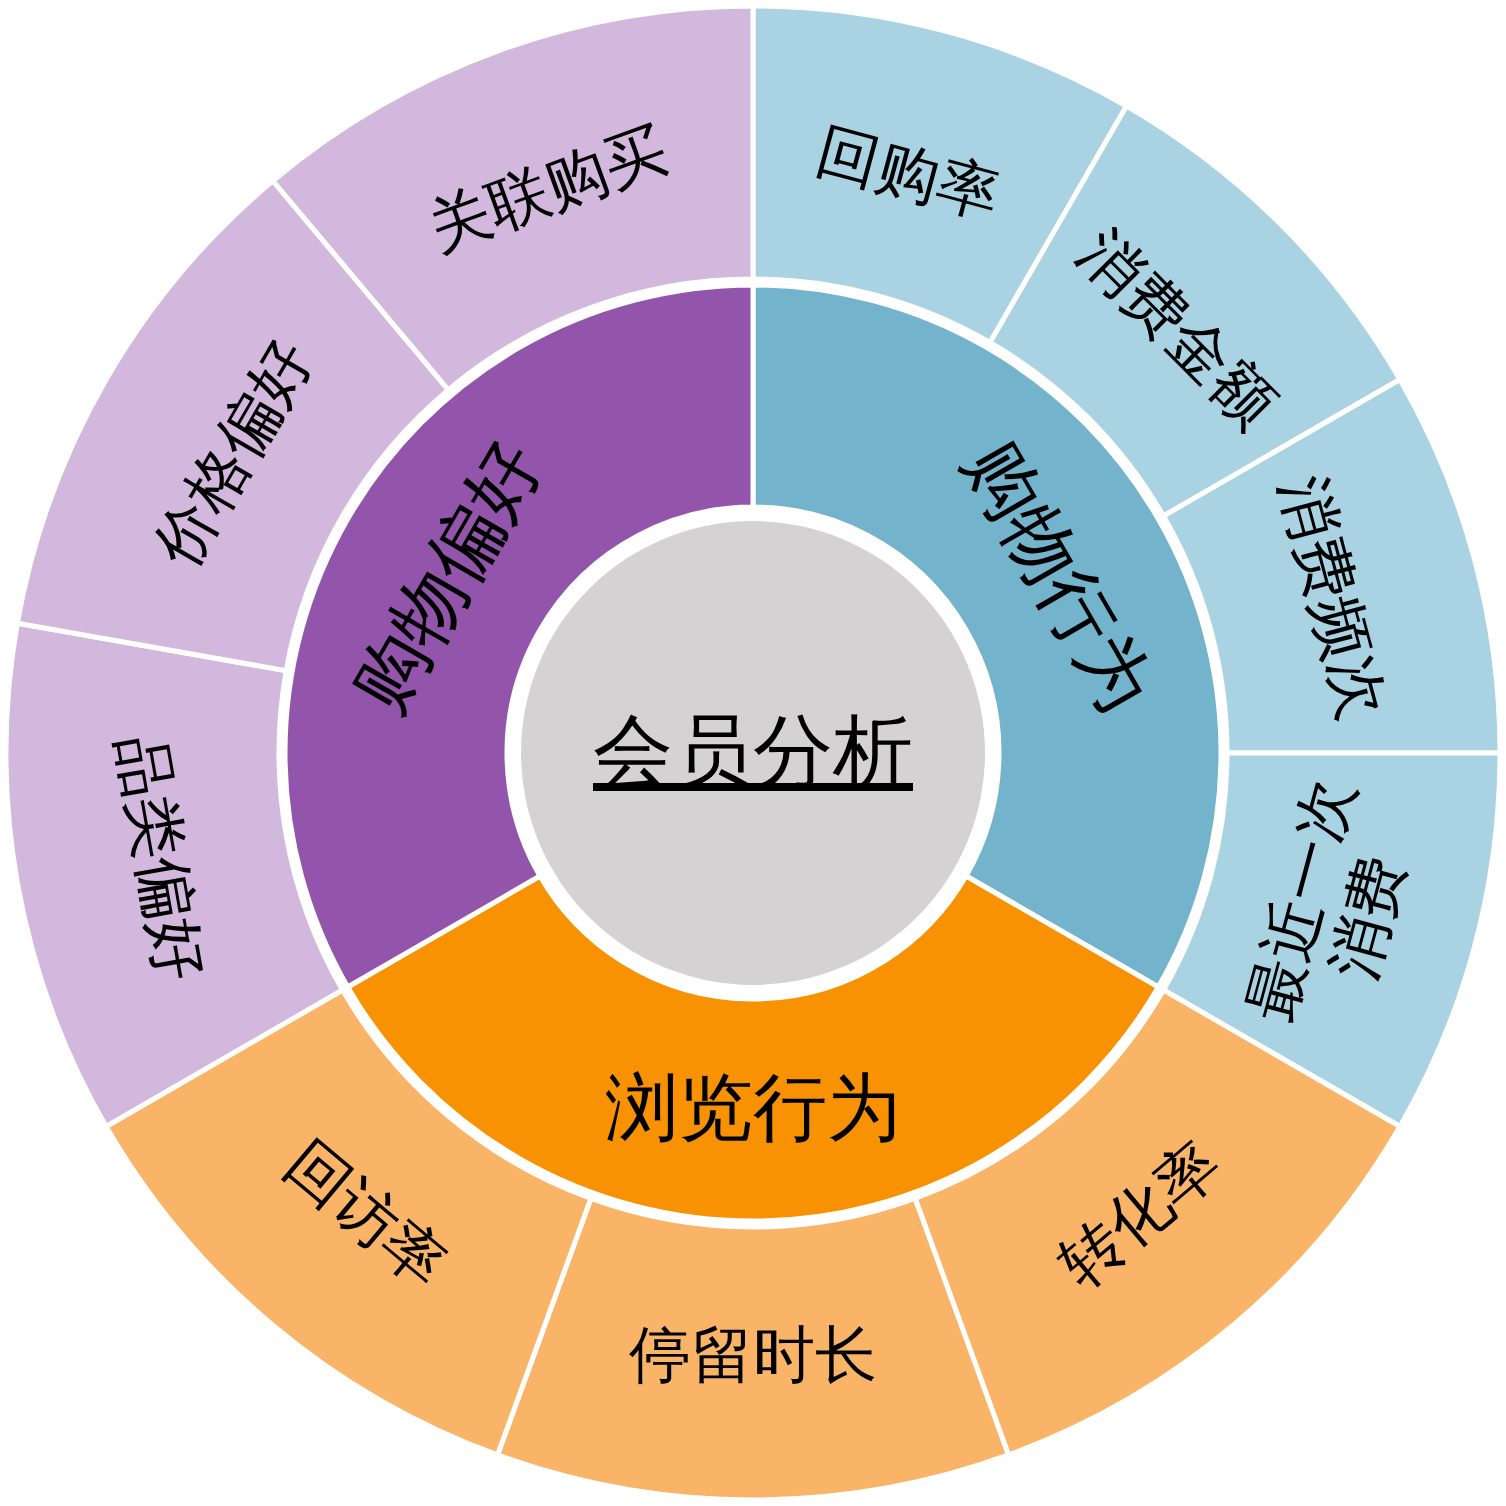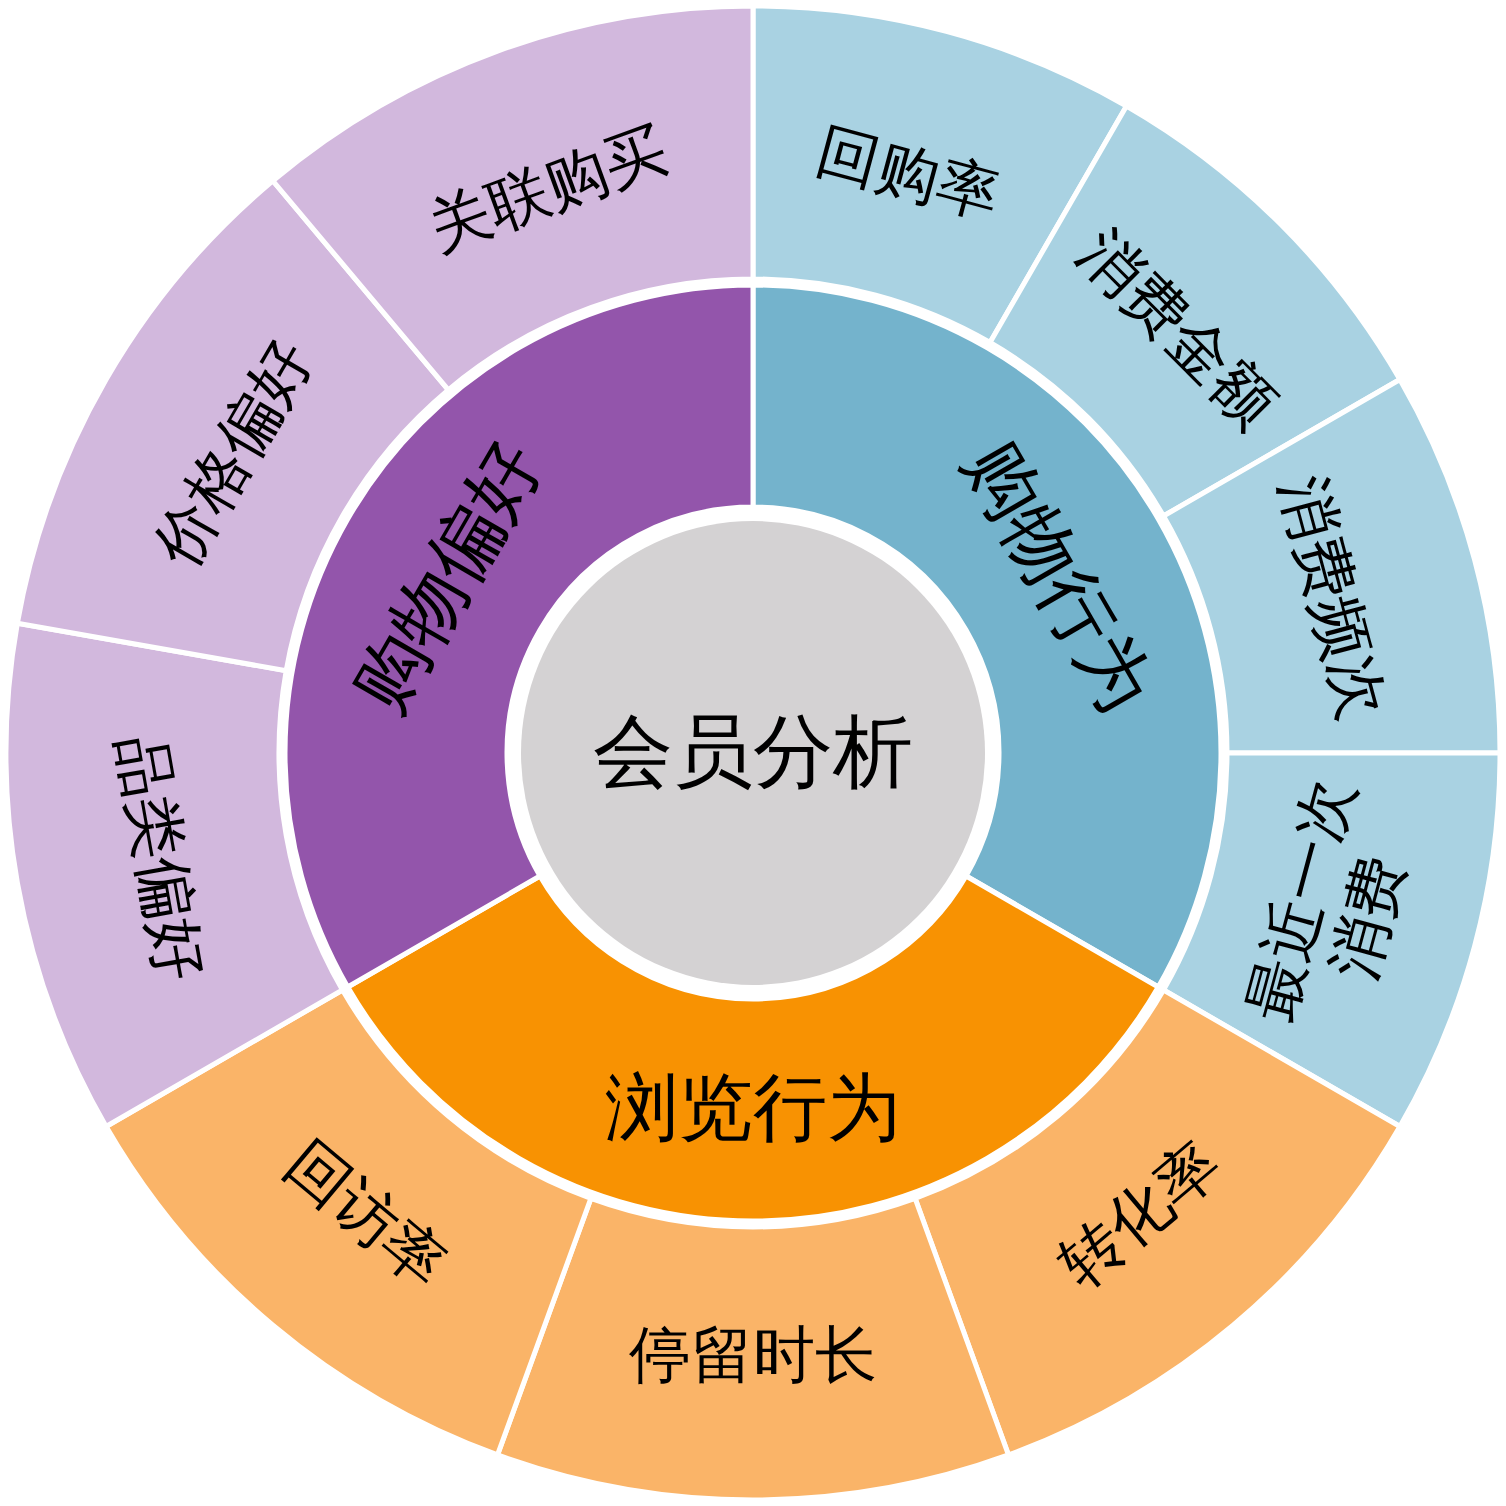--- a/index.html
+++ b/index.html
@@ -17,20 +17,21 @@
   .inner-label{font-size:74px;}
   .outer-label{font-size:62px;}
   .center-overlay{
     position:absolute;
     left:753px;top:753px;
     transform:translate(-50%,-50%);
     font-size:80px;
     color:#000000;
     white-space:nowrap;
     pointer-events:none;
+    text-decoration:underline;
   }
 </style>
 </head>
 <body>
 
 <div class="stage">
   <svg id="sunburst-svg" viewBox="0 0 1506 1506">
       <path d="M753 6A747 747 0 0 1 1126.5 106.08L990 342.5A474 474 0 0 0 753 279Z" fill="#A9D2E2" stroke="#ffffff" stroke-width="5"></path>
       <path d="M1126.5 106.08A747 747 0 0 1 1399.92 379.5L1163.5 516A474 474 0 0 0 990 342.5Z" fill="#A9D2E2" stroke="#ffffff" stroke-width="5"></path>
       <path d="M1399.92 379.5A747 747 0 0 1 1500 753L1227 753A474 474 0 0 0 1163.5 516Z" fill="#A9D2E2" stroke="#ffffff" stroke-width="5"></path>

